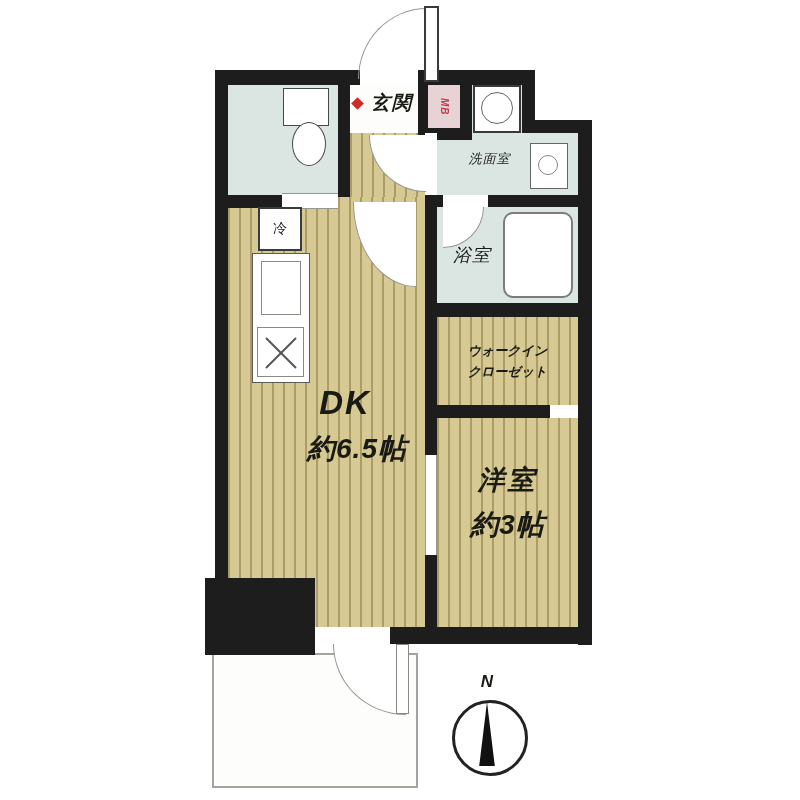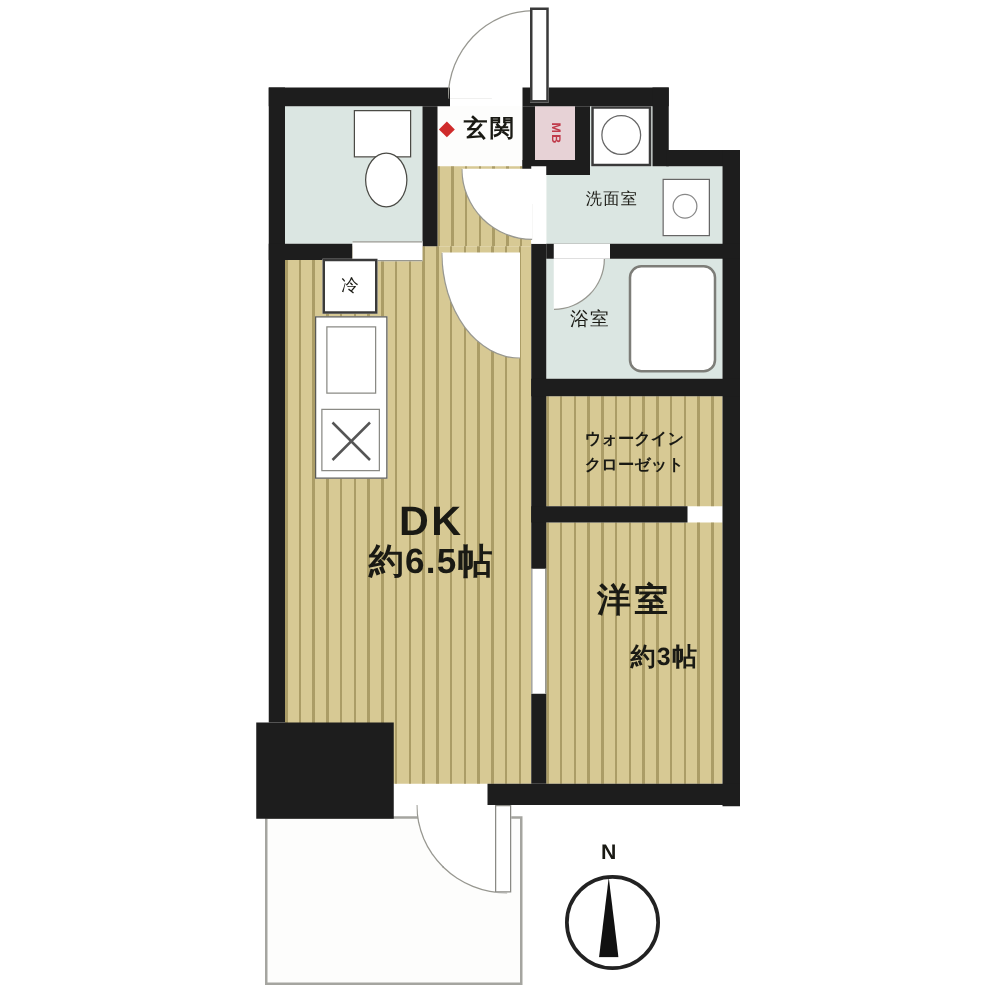--- a/index.html
+++ b/index.html
@@ -17,25 +17,25 @@
   
   .ov{position:absolute;z-index:3;background:#ffffff;}
   .arc{position:absolute;z-index:3;background:#ffffff;}
   .arc.bl{border-bottom-left-radius:100% 100%;border-left:1.6px solid #979790;border-bottom:1.6px solid #979790;}
   .arc.br{border-bottom-right-radius:100% 100%;border-right:1.6px solid #979790;border-bottom:1.6px solid #979790;}
   .arc.tl{background:transparent;border-top-left-radius:100% 100%;border-top:1.6px solid #979790;border-left:1.6px solid #979790;}
   
   .fix{position:absolute;z-index:4;background:#ffffff;}
   
   .lbl{position:absolute;z-index:5;display:flex;align-items:center;justify-content:center;
-       text-align:left;white-space:nowrap;}
+       text-align:left;white-space:nowrap;font-style:italic;}
   .dk-big{font-size:33px;font-weight:bold;letter-spacing:2px;}
   .dk-size{font-size:28px;font-weight:bold;letter-spacing:1px;}
   .room-big{font-size:27px;font-weight:bold;letter-spacing:3px;}
-  .room-size{font-size:20px;font-weight:bold;letter-spacing:1px;padding-left:24px;}
+  .room-size{font-size:28px;font-weight:bold;letter-spacing:1px;}
   .small-lbl{font-size:14px;letter-spacing:1px;}
   .wic-lbl{font-size:13px;font-weight:bold;line-height:1.6;white-space:normal;}
   .balcony-lbl{font-size:16px;color:#4a4a4a;letter-spacing:2px;}
   .mb-lbl{writing-mode:vertical-rl;font-size:10px;font-weight:bold;color:#c03a4a;letter-spacing:1px;}
   .diamond{position:absolute;z-index:5;width:9px;height:9px;background:#cf2b2b;transform:rotate(45deg);}
   .compass-circle{position:absolute;z-index:4;border:3px solid #222;border-radius:50%;background:transparent;}
   .needle{position:absolute;z-index:5;background:#111;clip-path:polygon(50% 0, 24% 100%, 76% 100%);}
 </style>
 </head>
 <body>
@@ -115,24 +115,24 @@
   </div>
 
 
   <div class="diamond" style="left:353px;top:99px;"></div>
   <div class="lbl" style="left:364px;top:88px;width:56px;height:30px;font-size:19px;font-weight:bold;letter-spacing:2px;">玄関</div>
 
   <div class="lbl mb-lbl" style="left:428px;top:85px;width:32px;height:43px;">MB</div>
 
   <div class="lbl small-lbl" style="left:437px;top:148px;width:105px;height:22px;font-size:13px;">洗面室</div>
 
-  <div class="lbl small-lbl" style="left:438px;top:243px;width:68px;height:24px;font-size:15px;">浴室</div>
+  <div class="lbl small-lbl" style="left:438px;top:243px;width:68px;height:24px;font-size:18px;">浴室</div>
 
-  <div class="lbl dk-big" style="left:255px;top:383px;width:180px;height:40px;margin-top:14px;">DK</div>
-  <div class="lbl dk-size" style="left:240px;top:430px;width:210px;height:38px;">約6.5帖</div>
+  <div class="lbl dk-big" style="left:255px;top:383px;width:180px;height:40px;">DK</div>
+  <div class="lbl dk-size" style="left:240px;top:430px;width:210px;height:38px;padding-left:12px;">約6.5帖</div>
 
   <div class="lbl room-big" style="left:437px;top:462px;width:141px;height:36px;">洋室</div>
 
   <div class="lbl wic-lbl" style="left:437px;top:336px;width:141px;height:52px;flex-direction:column;">
     <span>ウォークイン</span>
     <span>クローゼット</span>
   </div>
   <div class="lbl room-size" style="left:437px;top:508px;width:141px;height:34px;">約3帖</div>
 
 

